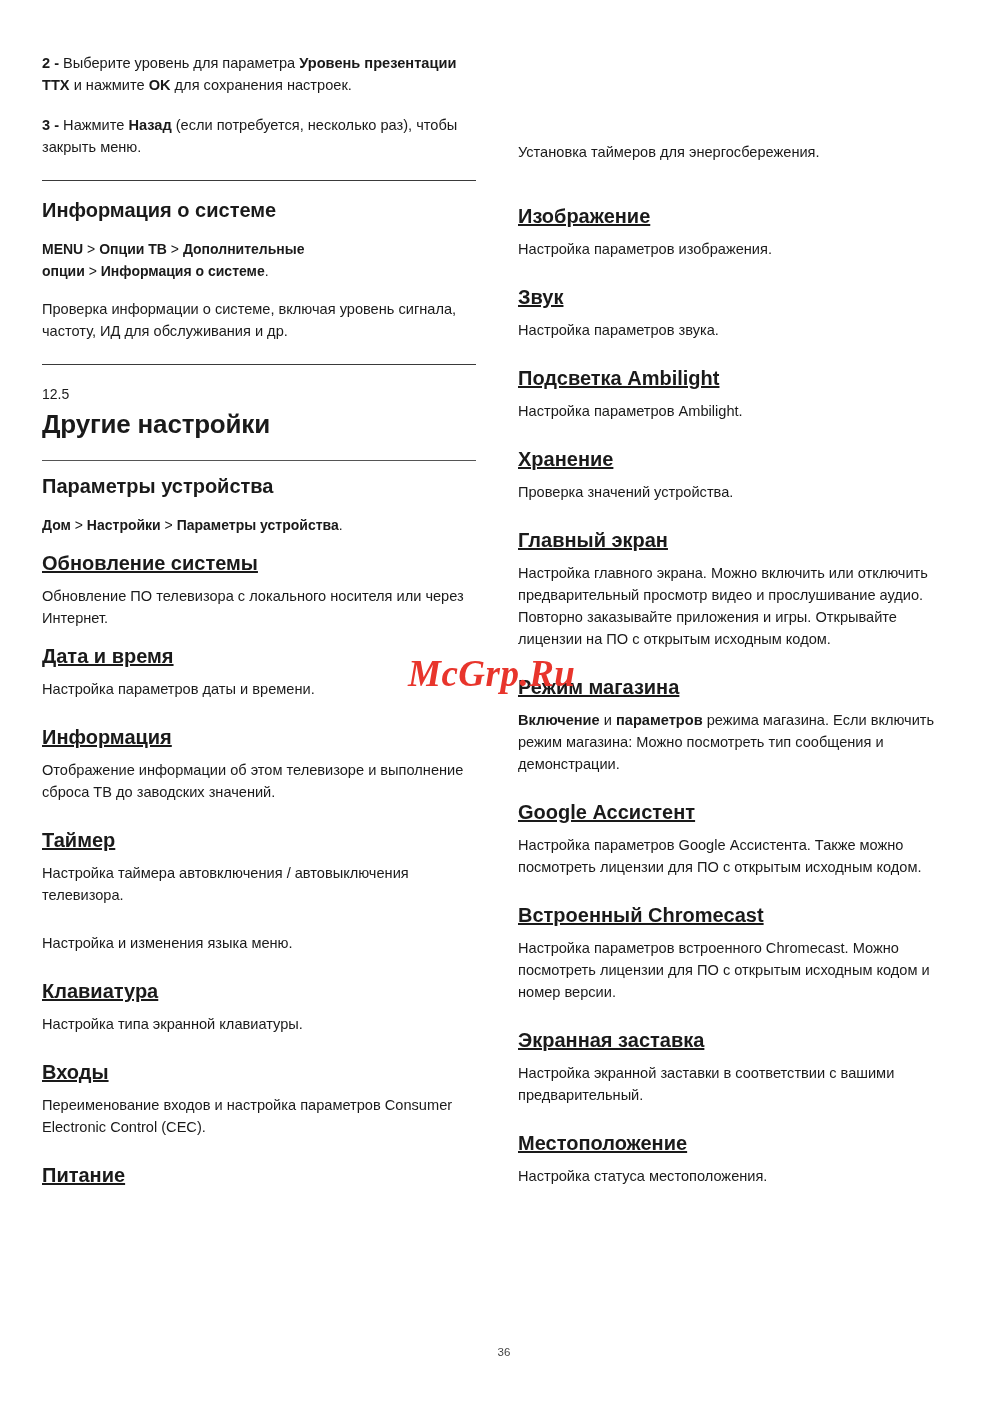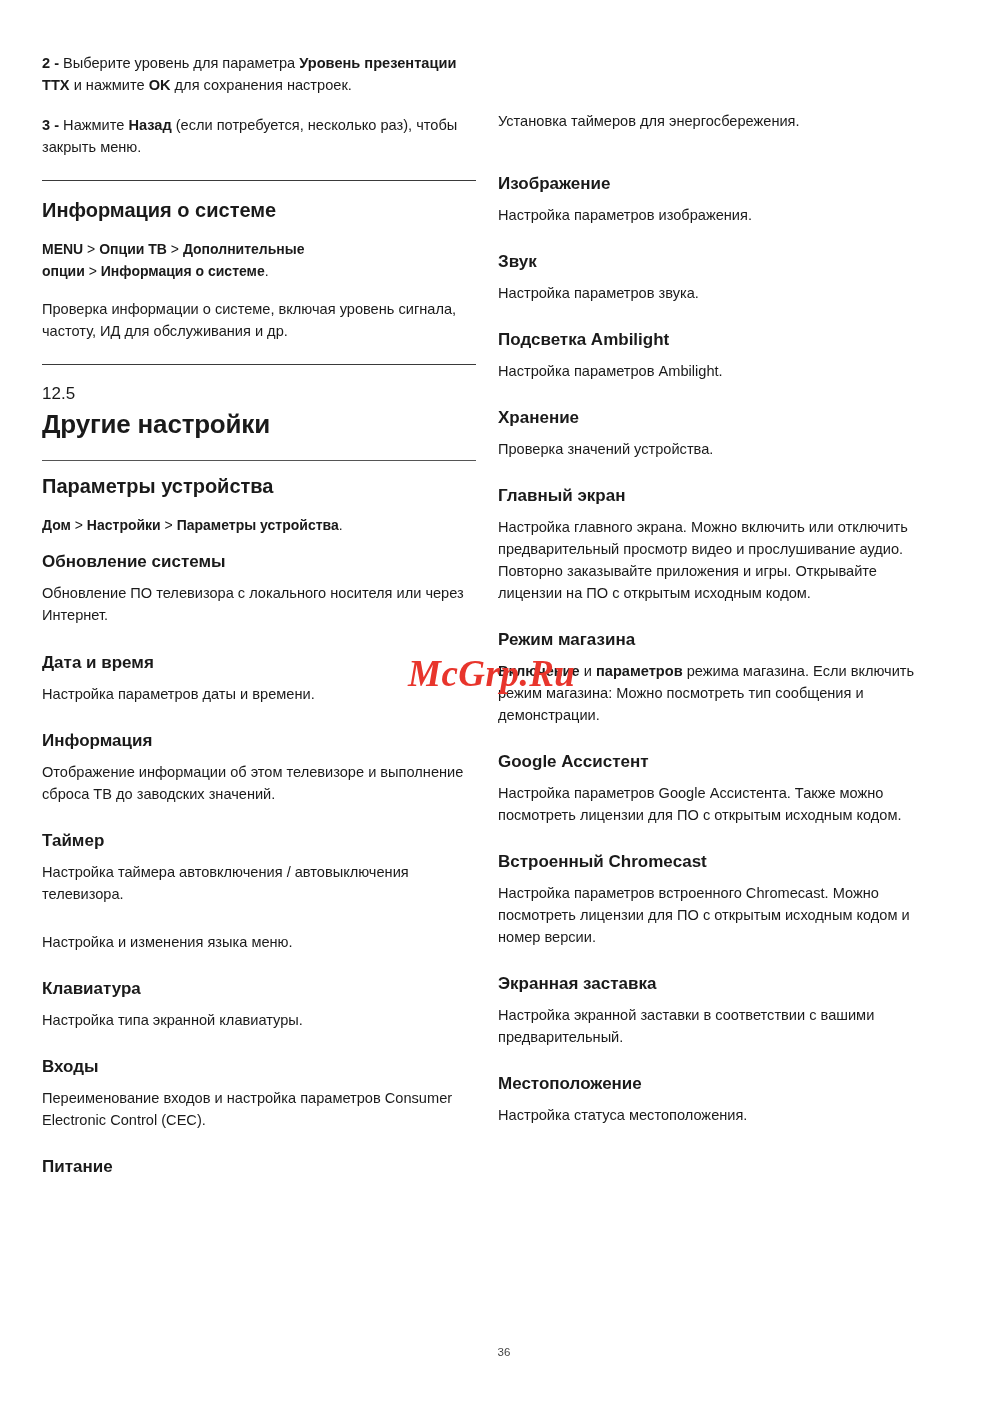--- a/index.html
+++ b/index.html
@@ -17,22 +17,22 @@
   }
   .page {
     position: relative;
     width: 1000px;
     height: 1414px;
     box-sizing: border-box;
     padding: 52px 60px 0 42px;
   }
   .columns {
     display: flex;
-    gap: 22px;
-    align-items: center;
+    gap: 42px;
+    align-items: flex-end;
   }
   .col {
     width: 434px;
     flex: 0 0 434px;
   }
   .col-right {
     padding-top: 6px;
   }
   p {
     margin: 0;
@@ -63,34 +63,35 @@
     font-weight: bold;
     margin: 4px 0 12px 0;
     letter-spacing: -0.2px;
   }
   h2.sub-title {
     font-size: 20px;
     font-weight: bold;
     margin: 0 0 16px 0;
   }
   h3.item-title {
-    font-size: 17px;
+    font-size: 20px;
     font-weight: bold;
     margin: 0 0 10px 0;
+    text-decoration: underline;
   }
   .chapter-num {
-    font-size: 17px;
+    font-size: 14px;
     margin: 0 0 4px 0;
     color: #1a1a1a;
   }
   .block {
     margin-bottom: 26px;
   }
   .block-small {
-    margin-bottom: 27px;
+    margin-bottom: 16px;
   }
   .path {
     font-size: 14px;
     line-height: 22px;
     margin-bottom: 16px;
   }
   .footer-page {
     position: absolute;
     bottom: 56px;
     left: 4px;

